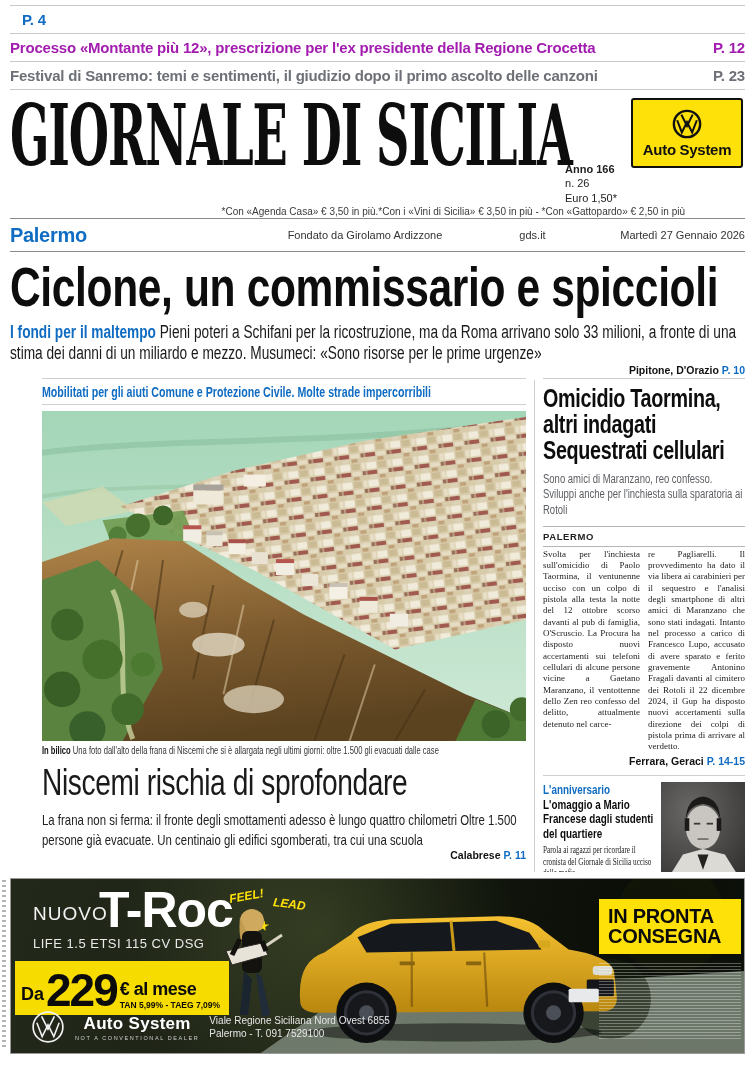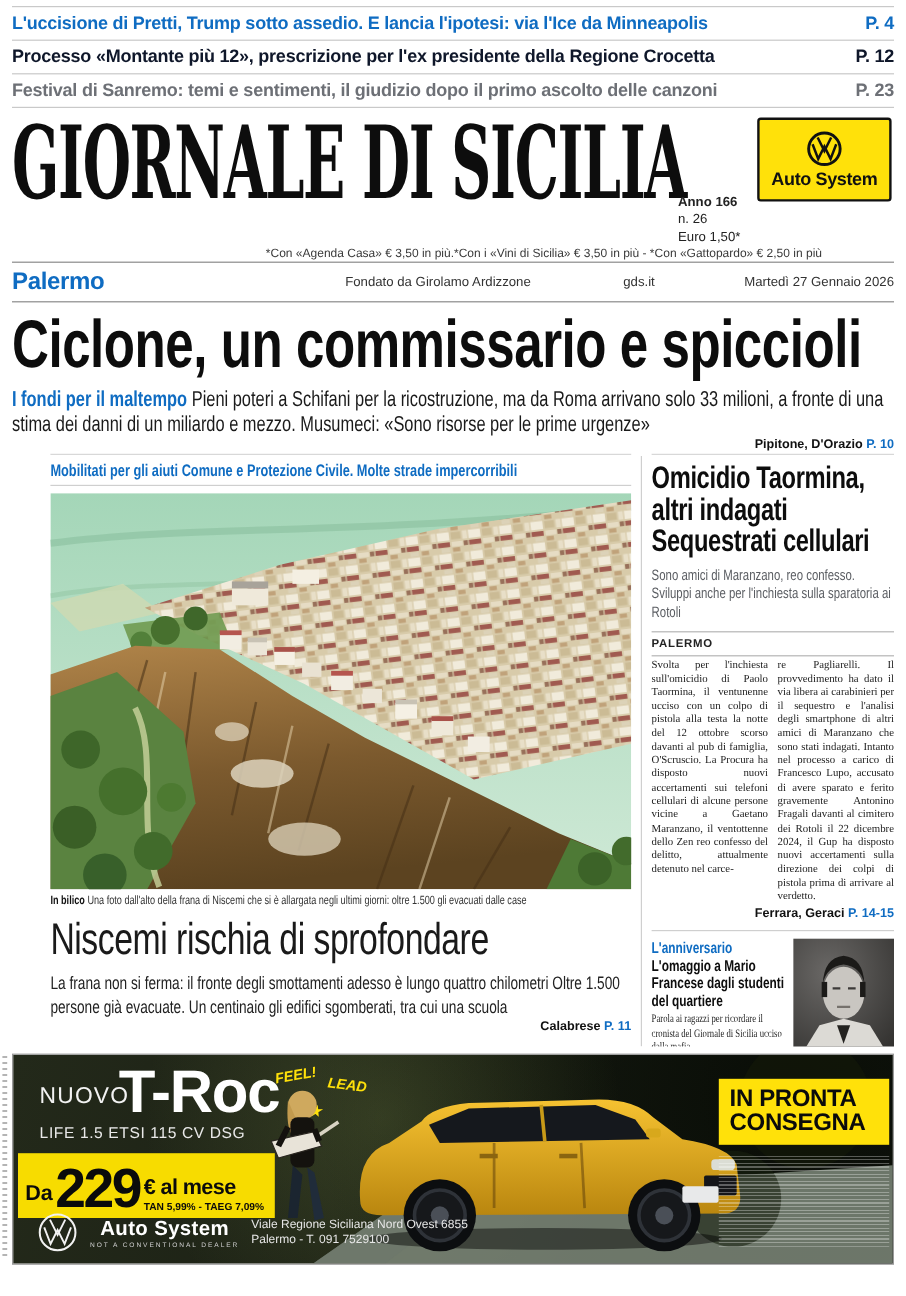--- a/index.html
+++ b/index.html
@@ -9,21 +9,21 @@
     background:#ffffff; color:#111; overflow:hidden; padding:0 10px;
   }
   
   .cx { display:block; transform:scaleX(.76); transform-origin:0 0; width:131.58%; }
 
   
   .top-strip { border-top:1px solid #c9c9c9; margin-top:5px; }
   .strip-row { display:flex; justify-content:space-between; align-items:center;
     height:28px; border-bottom:1px solid #c9c9c9; font-weight:bold; font-size:15px; letter-spacing:-.2px; }
   .strip-row .pg { font-size:15px; font-weight:bold; white-space:nowrap; margin-left:12px; }
-  .c-blue { color:#0f6cc2; } .c-black { color:#0f172a; } .c-gray { color:#6d7076; }
+  .c-blue { color:#0f6cc2; } .c-black { color:#a21caf; } .c-gray { color:#6d7076; }
 
   
   .masthead { position:relative; height:128px; }
   .mast-title { position:absolute; left:0; top:4px; font-family:"DejaVu Serif", serif;
     font-weight:bold; font-size:84px; line-height:1; white-space:nowrap;
     transform:scaleX(.55); transform-origin:0 0; letter-spacing:-2px; color:#0d0d0d; }
   .vw-box { position:absolute; right:2px; top:8px; width:112px; height:70px; background:#ffe10a;
     border:2px solid #111; border-radius:3px; display:flex; flex-direction:column; align-items:center; justify-content:center; gap:2px; }
   .vw-box .brand { font-weight:bold; font-size:15px; color:#111; letter-spacing:-.3px; }
   .edition-info { position:absolute; right:128px; top:72px; text-align:left; font-size:11px; line-height:1.3; color:#222; }
@@ -109,21 +109,20 @@
   .spine { position:absolute; left:2px; top:880px; width:4px; height:168px; opacity:.55;
     background:repeating-linear-gradient(180deg, #777 0 2px, transparent 2px 5px); }
 </style>
 </head>
 <body>
 
 <div id="page">
 
   <div class="top-strip">
     <div class="strip-row c-blue">
-      <span>L'uccisione di Pretti, Trump sotto assedio. E lancia l'ipotesi: via l'Ice da Minneapolis</span>
       <span class="pg">P. 4</span>
     </div>
     <div class="strip-row c-black">
       <span>Processo «Montante più 12», prescrizione per l'ex presidente della Regione Crocetta</span>
       <span class="pg">P. 12</span>
     </div>
     <div class="strip-row c-gray">
       <span>Festival di Sanremo: temi e sentimenti, il giudizio dopo il primo ascolto delle canzoni</span>
       <span class="pg">P. 23</span>
     </div>

